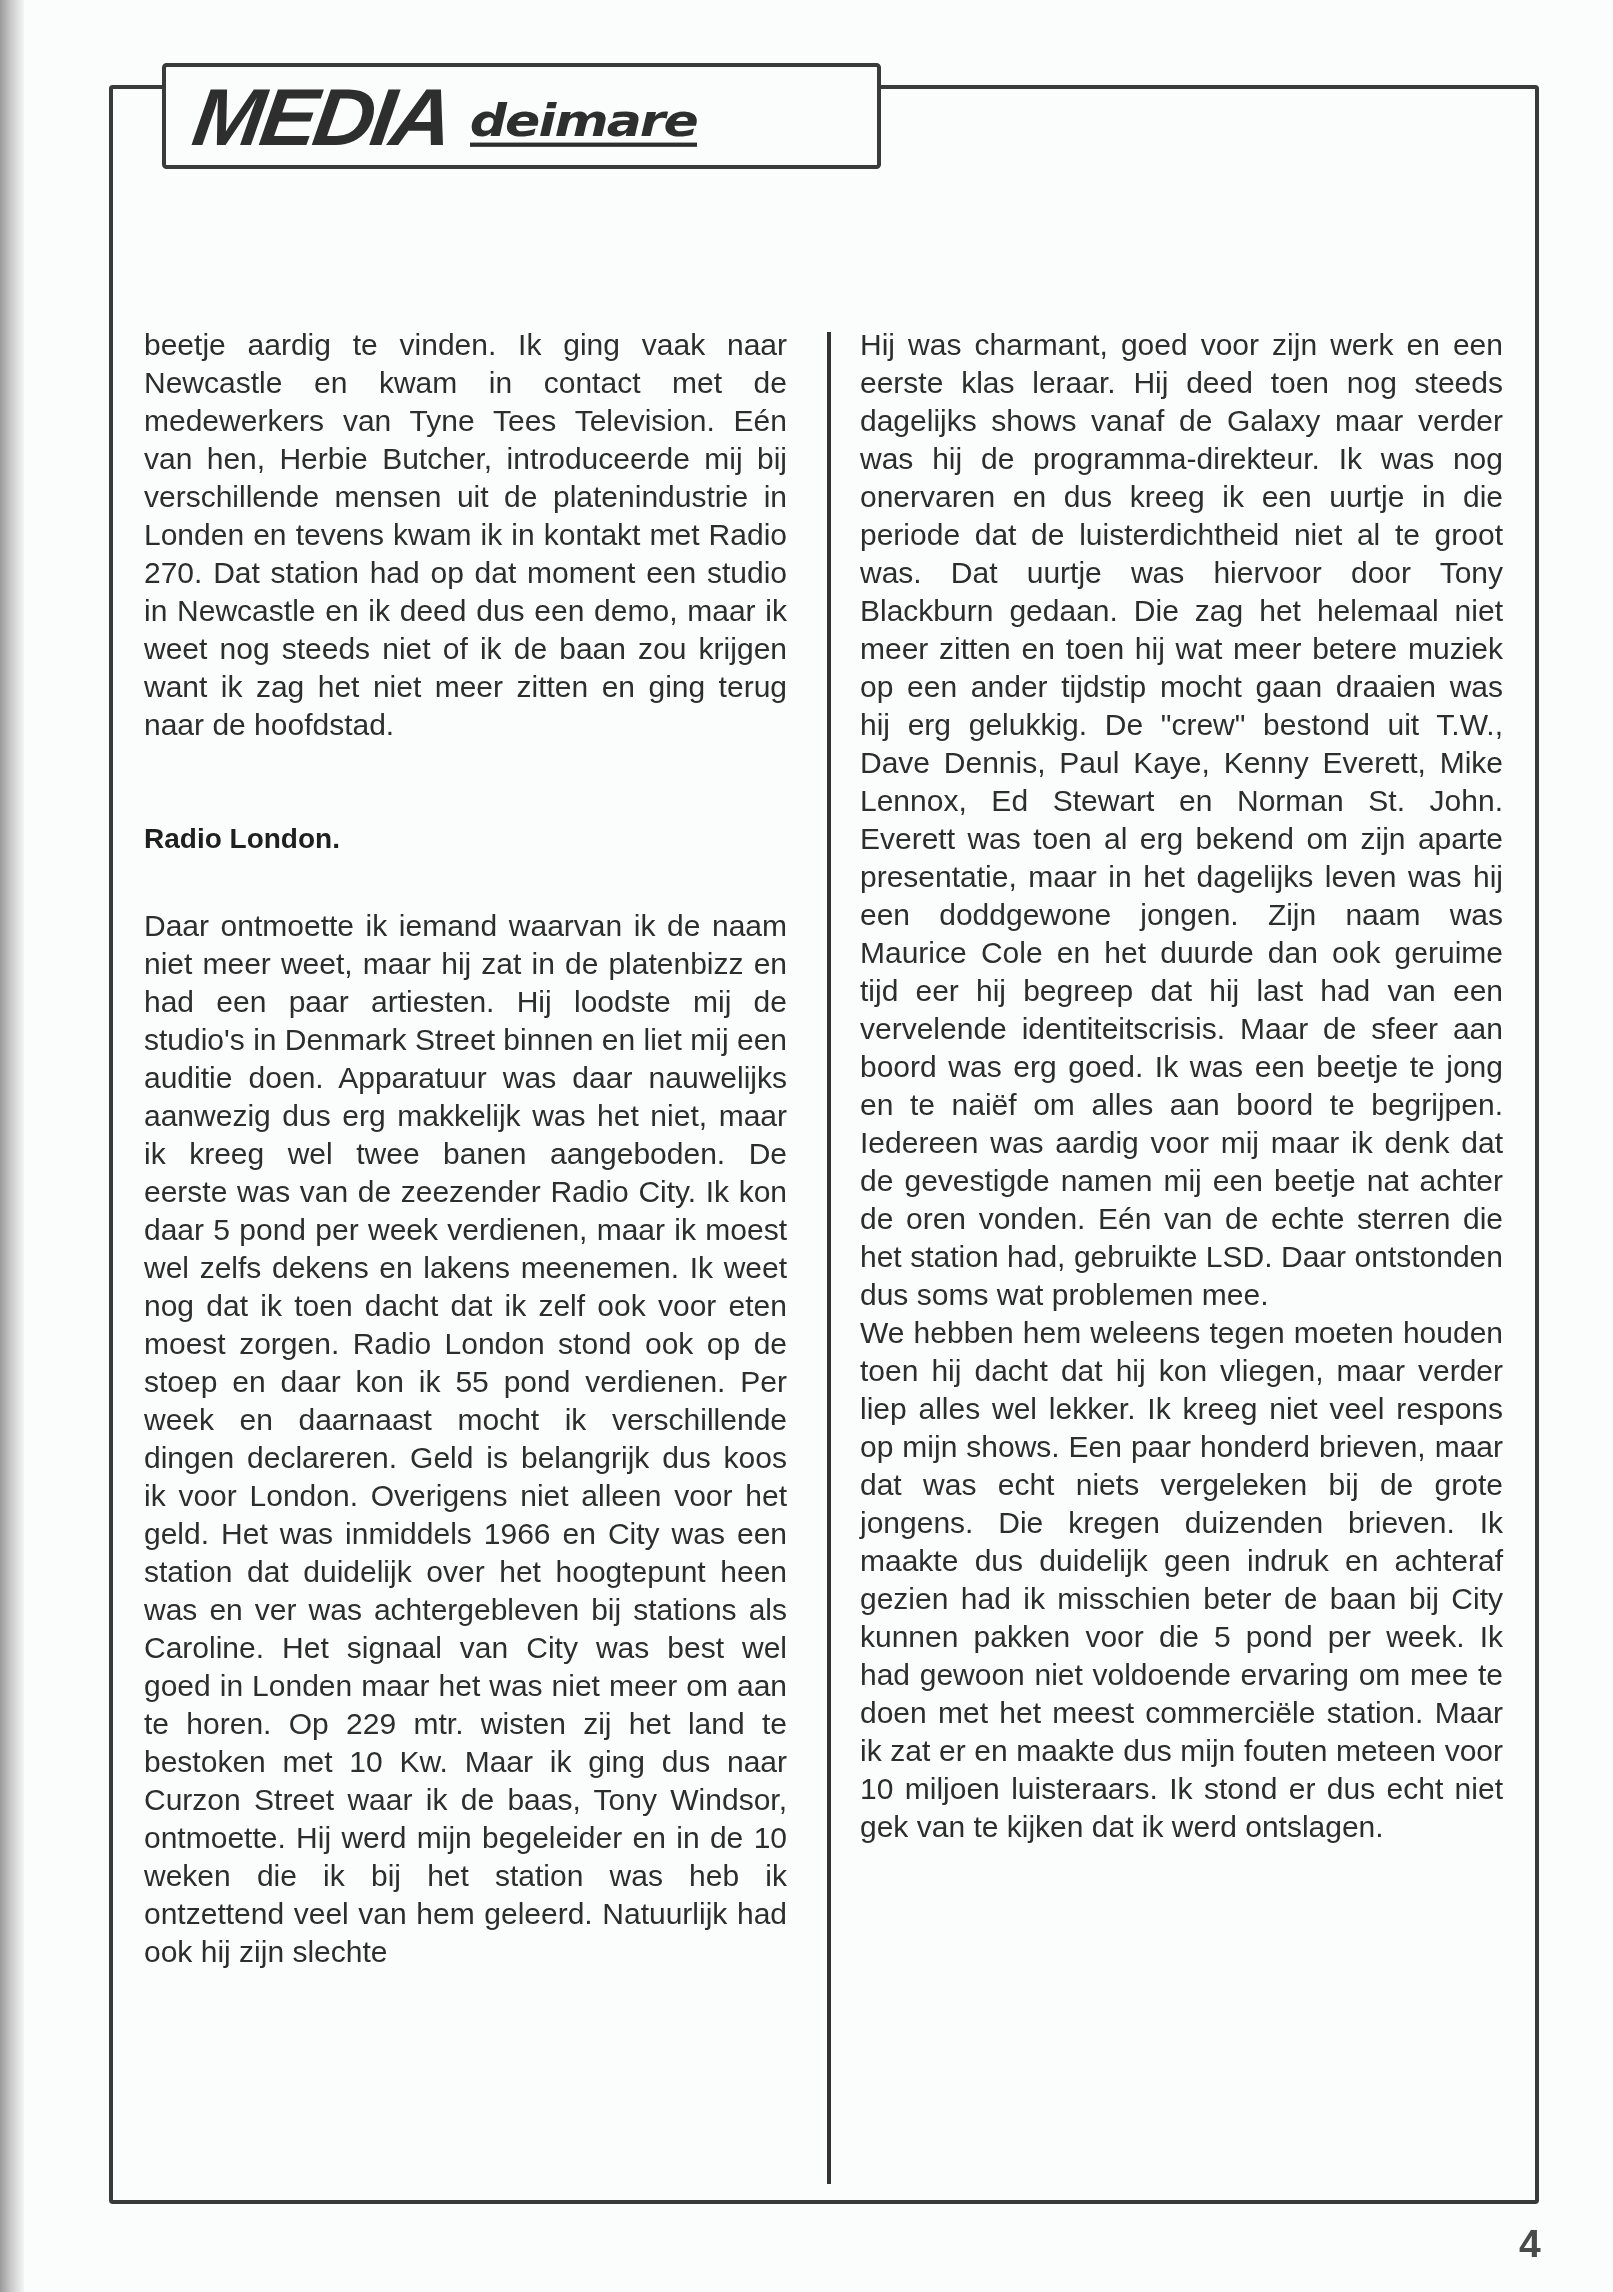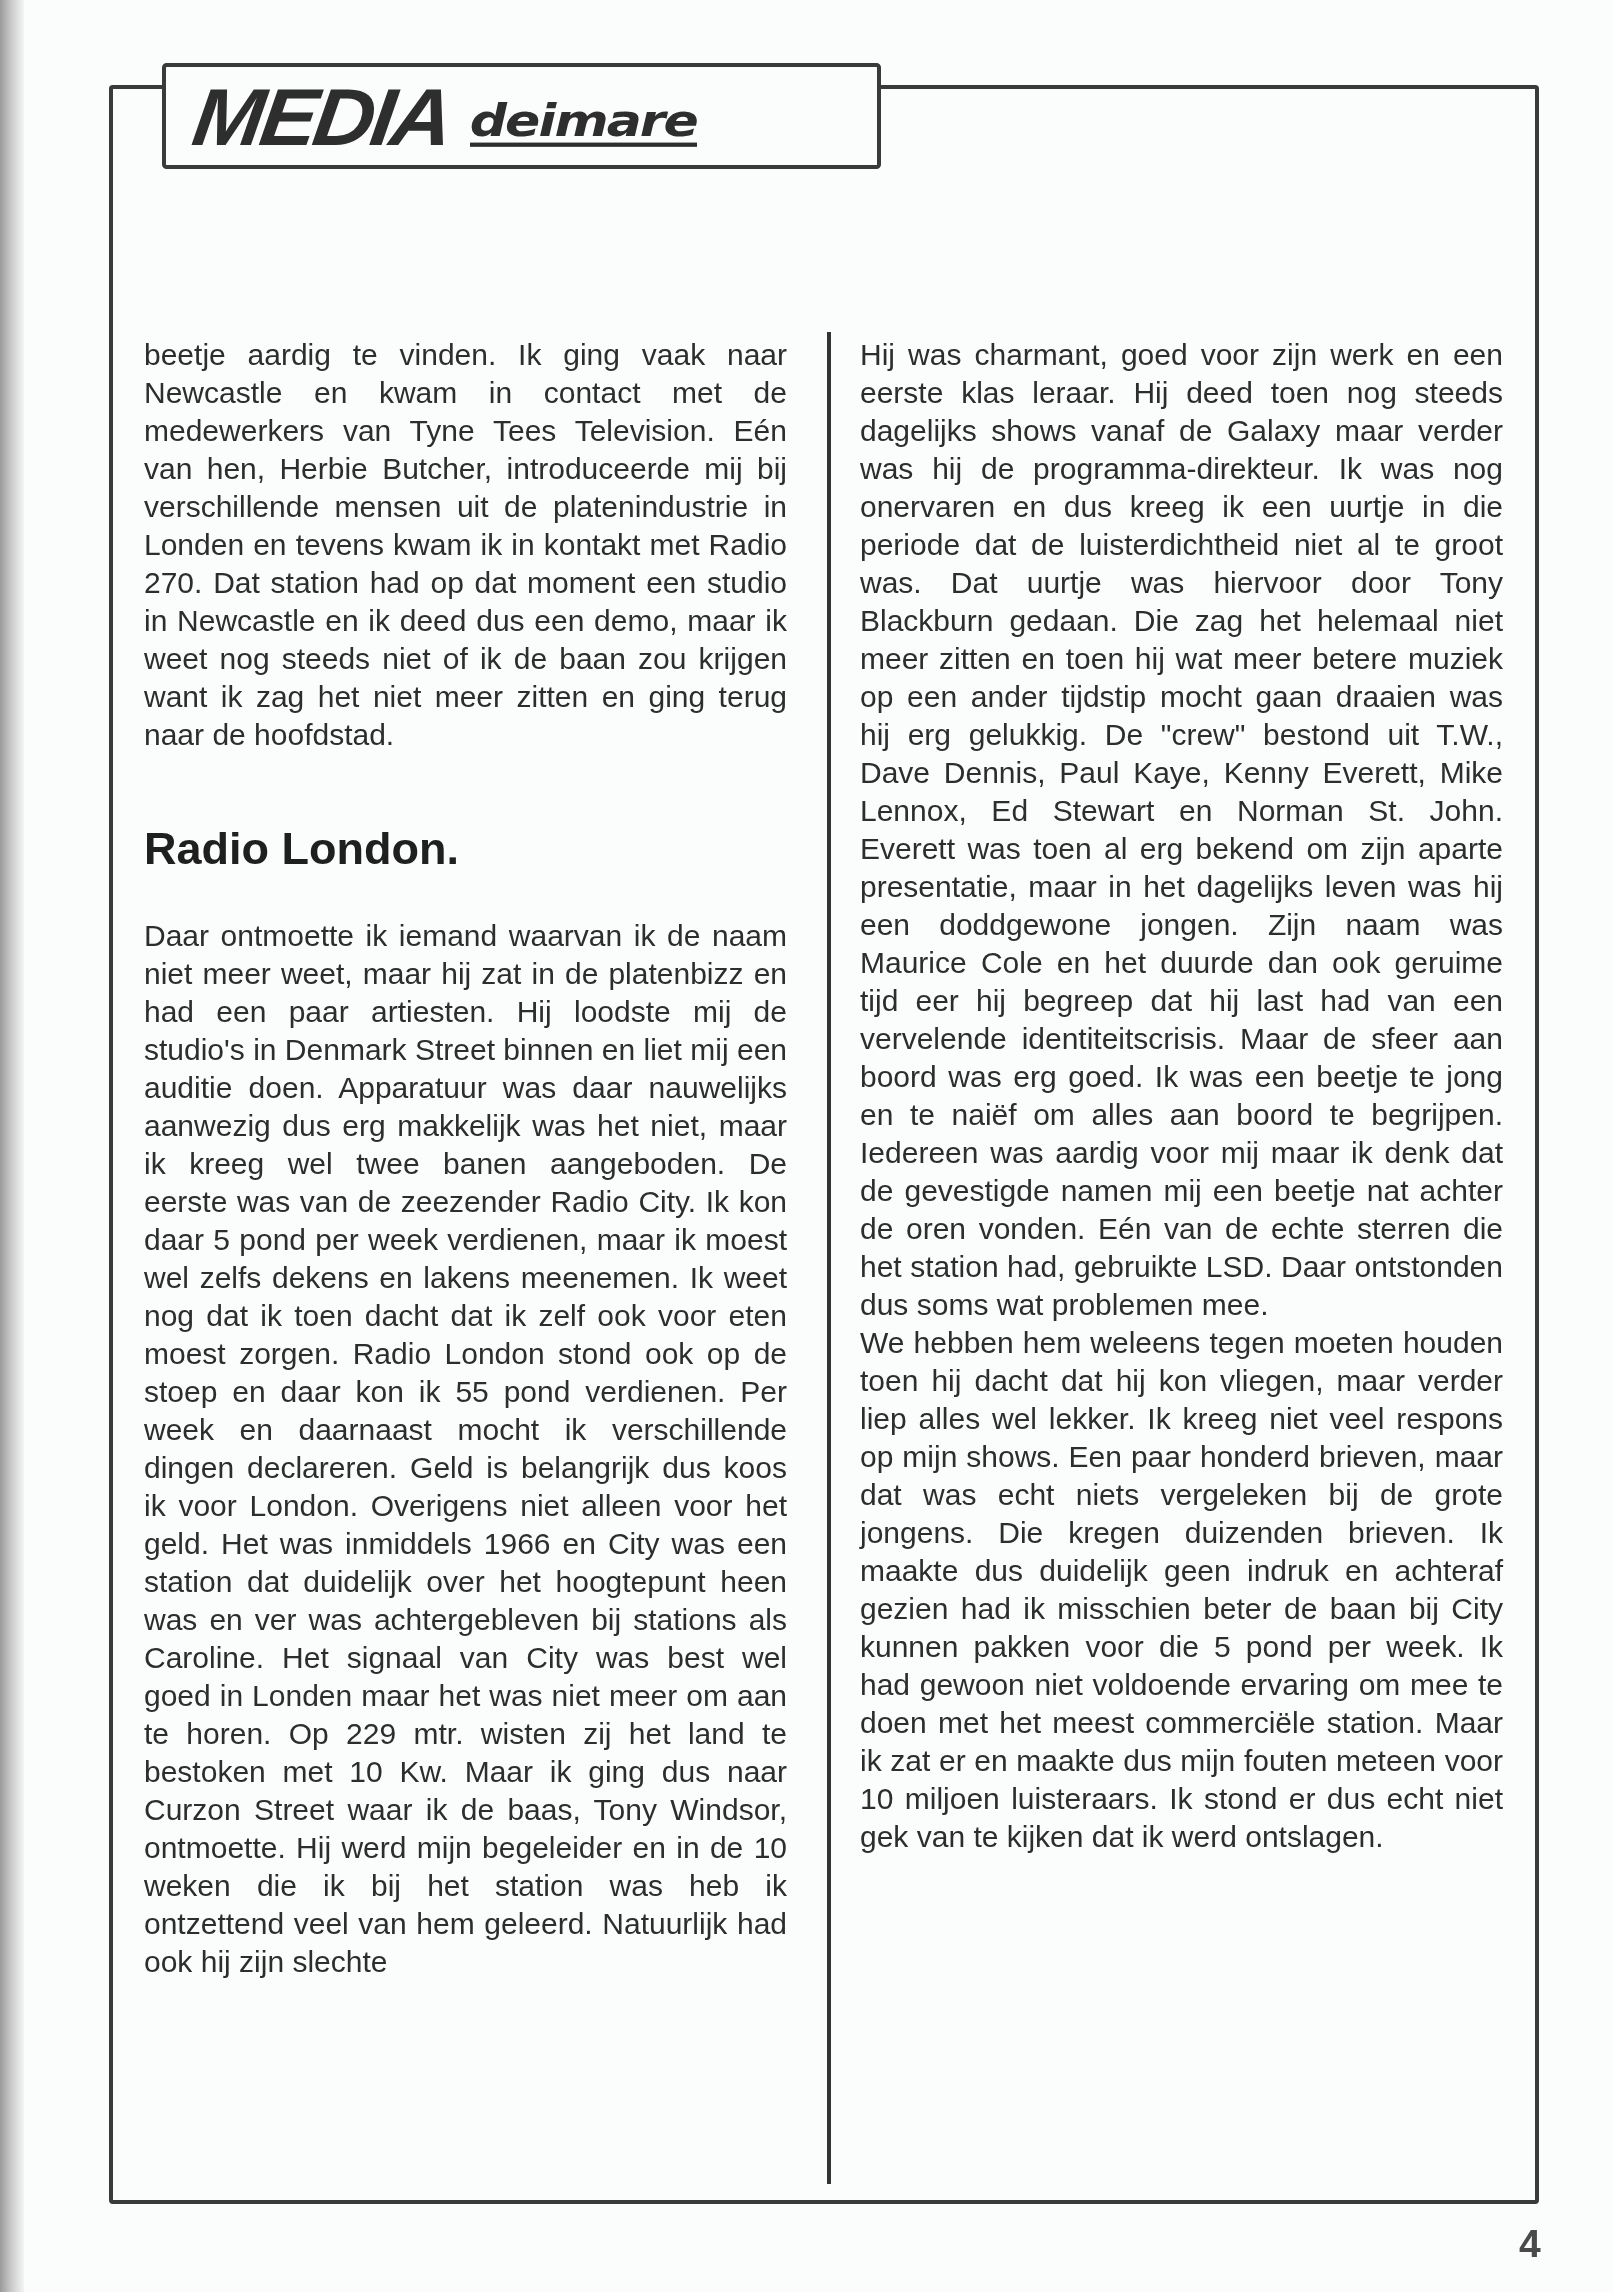--- a/index.html
+++ b/index.html
@@ -65,41 +65,41 @@
     font-size: 52px;
     color: #2e2e2e;
     letter-spacing: -1.9px;
     transform: scaleY(0.85) translateY(9.3px);
     border-bottom: 5.6px solid #2e2e2e;
     line-height: 0.9;
     padding-bottom: 1.9px;
   }
   .col {
     position: absolute;
-    top: 336px;
+    top: 326px;
     font-size: 30px;
     line-height: 38px;
     text-align: justify;
     color: #2d2d2d;
   }
   .col-left {
     left: 144px;
     width: 643px;
   }
   .col-right {
     left: 860px;
     width: 643px;
   }
   .col p {
     margin: 0;
     hyphens: manual;
   }
   .heading {
     font-weight: bold;
-    font-size: 45px;
+    font-size: 28px;
     line-height: 38px;
     margin: 76px 0 49px 0 !important;
     text-align: left;
     color: #1f1f1f;
   }
   .divider {
     position: absolute;
     left: 827px;
     top: 332px;
     width: 3.7px;

